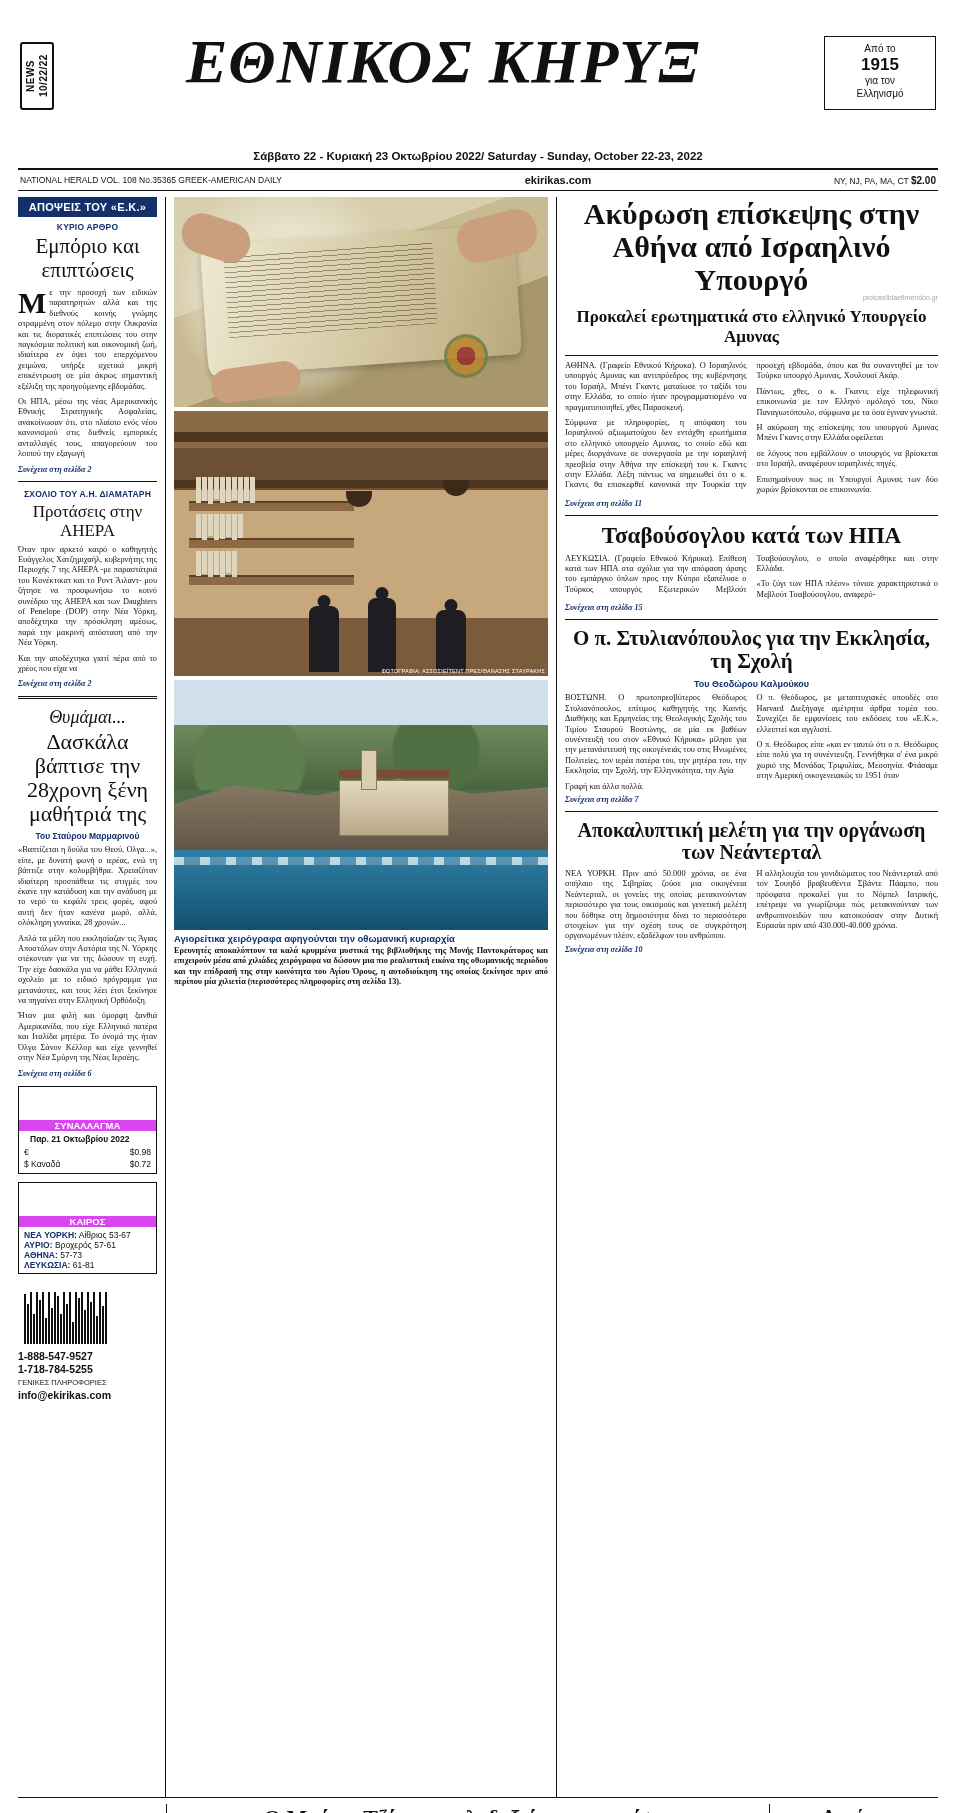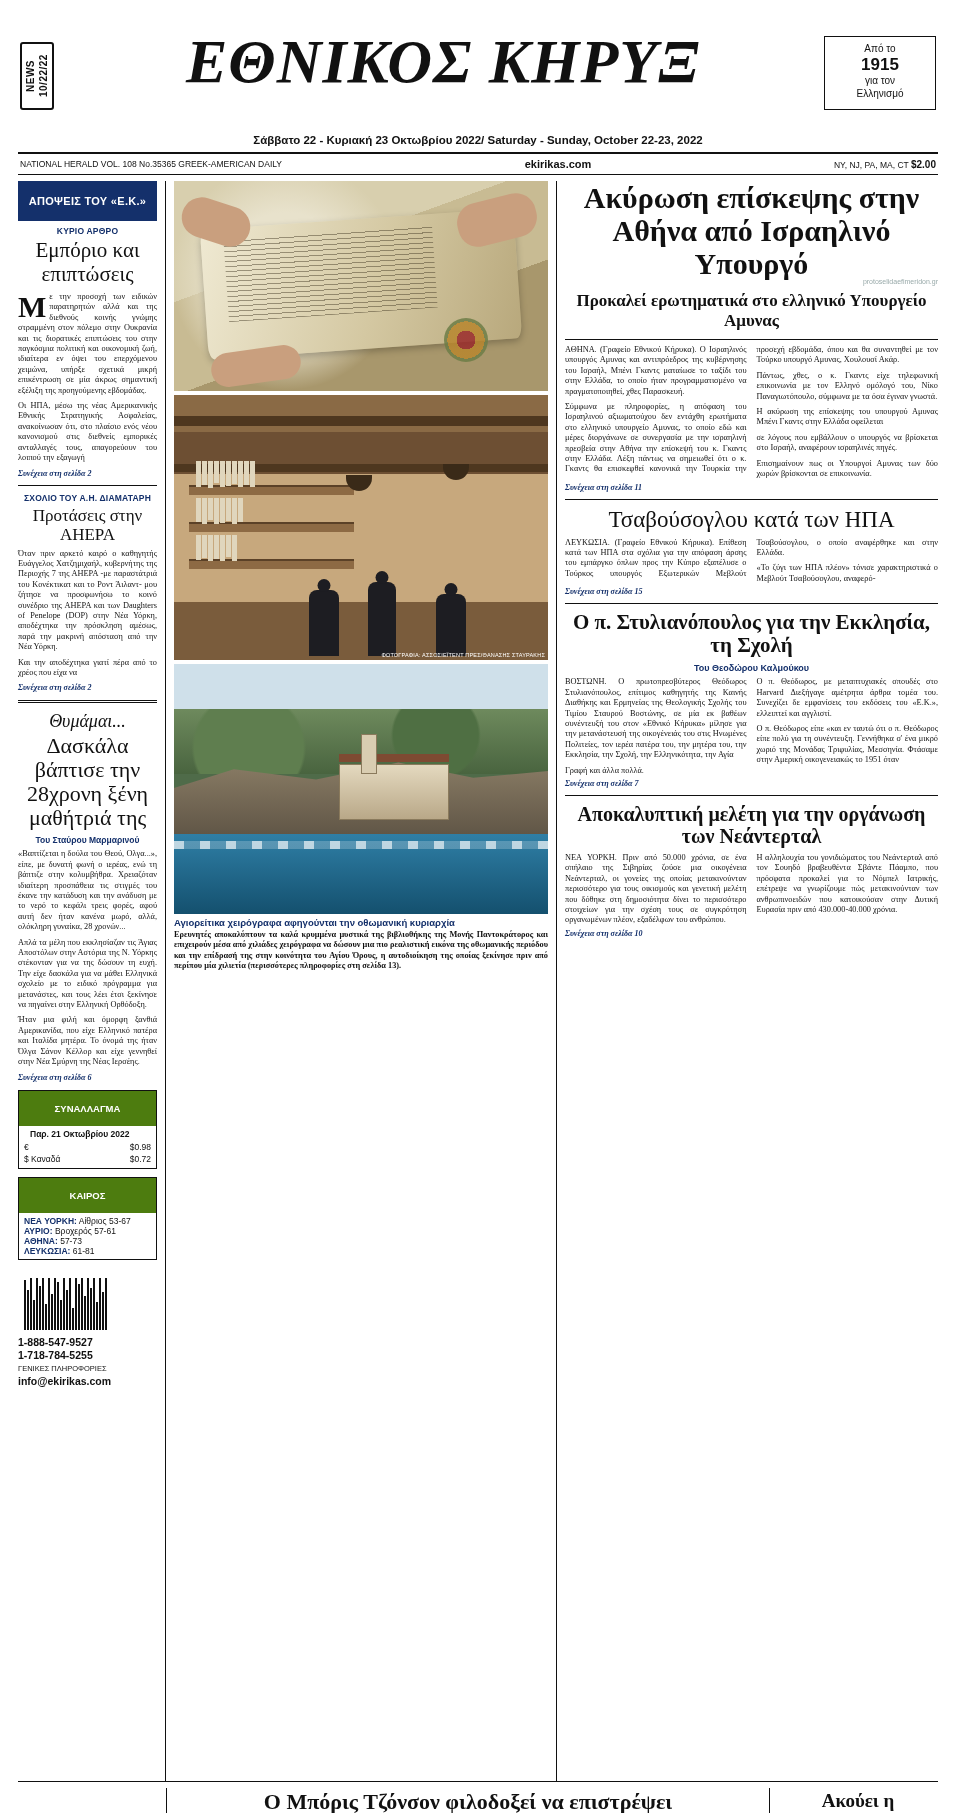--- a/index.html
+++ b/index.html
@@ -35,21 +35,21 @@
   }
   .since-box {
     position:absolute; right:2px; top:22px; width:112px; height:74px;
     border:1.5px solid #111;
     text-align:center; font-family:"Liberation Sans", sans-serif;
     font-size:10px; line-height:13px; padding-top:5px;
   }
   .since-box .yr { font-size:17px; font-weight:bold; line-height:19px; }
   .dateline {
     text-align:center; font-family:"Liberation Sans", sans-serif;
-    font-size:11.5px; font-weight:bold; margin-top:0;
+    font-size:11.5px; font-weight:bold; margin-top:16px;
   }
   .rule-thick { border-top:2px solid #111; margin-top:6px; }
   .infobar {
     display:flex; align-items:center; justify-content:space-between;
     font-family:"Liberation Sans", sans-serif; font-size:8.5px;
     padding:4px 2px 4px 2px;
   }
   .infobar .mid { font-size:11px; font-weight:bold; }
   .infobar .right b { font-size:10px; }
   .rule-thin { border-top:1px solid #111; }
@@ -57,21 +57,21 @@
   
   .cols { display:flex; gap:0; margin-top:6px; height:1600px; }
   .col-left { width:148px; flex:0 0 148px; padding-right:8px; border-right:1px solid #111; }
   .col-mid { width:390px; flex:0 0 390px; padding:0 8px; }
   .col-right { flex:1; padding-left:8px; border-left:1px solid #111; }
 
   
   .opinion-head {
     background:#14306b; color:#fff; text-align:center;
     font-family:"Liberation Sans", sans-serif; font-weight:bold;
-    font-size:11px; padding:14px 0; letter-spacing:0.3px;
+    font-size:11px; padding:4px 0; letter-spacing:0.3px;
   }
   .kicker-center {
     text-align:center; font-family:"Liberation Sans", sans-serif;
     font-weight:bold; font-size:8.5px; color:#14306b; margin:5px 0 2px 0; letter-spacing:0.2px;
   }
   .lead-title {
     font-size:21px; line-height:24px; text-align:center; margin:2px 0 6px 0;
   }
   .body-txt {
     font-size:8.3px; line-height:10.4px; text-align:justify; hyphens:auto;
@@ -85,22 +85,22 @@
   }
   .hr-d { border-top:1px solid #111; margin:7px 0; }
   .hr-dbl { border-top:3px double #111; margin:8px 0; }
   .small-center-title { text-align:center; font-size:17px; line-height:19px; margin:3px 0 5px 0; }
   .memory-title { text-align:center; font-size:18px; font-style:italic; margin:4px 0 2px; }
   .big-left-title { text-align:center; font-size:22px; line-height:24px; margin:2px 0 5px 0; }
   .byline-c { text-align:center; font-size:8.5px; font-weight:bold; color:#14306b; margin-bottom:4px; font-family:"Liberation Sans", sans-serif;}
 
   
   .box-head {
-    background:#4d7c0f; color:#fff; text-align:center;
-    font-family:"Liberation Sans", sans-serif; font-weight:bold; font-size:9.5px; padding:12px 0;
+    background:#d946ef; color:#fff; text-align:center;
+    font-family:"Liberation Sans", sans-serif; font-weight:bold; font-size:9.5px; padding:0 0;margin-top:33px;
   }
   .box-wrap { border:1px solid #111; margin-top:8px; }
   .box-body { padding:3px 5px; font-family:"Liberation Sans", sans-serif; font-size:8.5px; }
   .box-body .row { display:flex; justify-content:space-between; line-height:12px; }
   .box-body .dt { font-weight:bold; font-size:8.5px; margin-bottom:2px;padding-left:6px; }
   .wx .city { font-weight:bold; color:#14306b; }
   .barcode { margin-top:10px; height:60px; display:flex; align-items:flex-end; gap:1px; padding:0 6px; }
   .barcode i { display:block; background:#111; width:2px; height:52px; }
   .contact {
     margin-top:6px; font-family:"Liberation Sans", sans-serif; font-weight:bold;
@@ -163,21 +163,21 @@
   .ph3 .green { position:absolute; left:0; top:18%; width:100%; height:26%;
      background:radial-gradient(circle at 20% 60%, #5f7e4f 0 18%, rgba(0,0,0,0) 19%),
                 radial-gradient(circle at 70% 40%, #4f6f43 0 16%, rgba(0,0,0,0) 17%),
                 linear-gradient(180deg,#6e8a5d,#49643f); }
 
   
   .hl-1 { font-size:30px; line-height:33px; text-align:center; font-weight:bold; margin:0 0 4px 0; }
   .deck { font-size:17px; line-height:20px; text-align:center; font-weight:bold; margin:6px 0 8px 0; }
   .watermark { font-family:"Liberation Sans", sans-serif; font-size:7px; color:#9aa; text-align:right; margin-top:-6px;}
   .two-col { column-count:2; column-gap:10px; }
-  .hl-2 { font-size:23px; line-height:25px; text-align:center; font-weight:normal; margin:2px 0 6px; }
+  .hl-2 { font-size:23px; line-height:25px; text-align:center; font-weight:bold; margin:2px 0 6px; }
   .hl-3 { font-size:21px; line-height:23px; text-align:center; font-weight:bold; margin:2px 0 6px; }
   .hl-4 { font-size:20px; line-height:22px; text-align:center; font-weight:bold; margin:2px 0 6px; }
   .hl-5 { font-size:19px; line-height:22px; text-align:center; font-weight:bold; margin:2px 0 6px; }
   .byline-r { font-size:9px; font-weight:bold; color:#14306b; text-align:center; margin-bottom:4px; font-family:"Liberation Sans", sans-serif;}
 
   
   .bottom { display:flex; margin-top:6px; }
   .b-left { width:148px; flex:0 0 148px; }
   .b-mid { flex:1; padding:0 8px; border-left:1px solid #111; border-right:1px solid #111;}
   .b-right { width:168px; flex:0 0 168px; padding-left:8px; }

